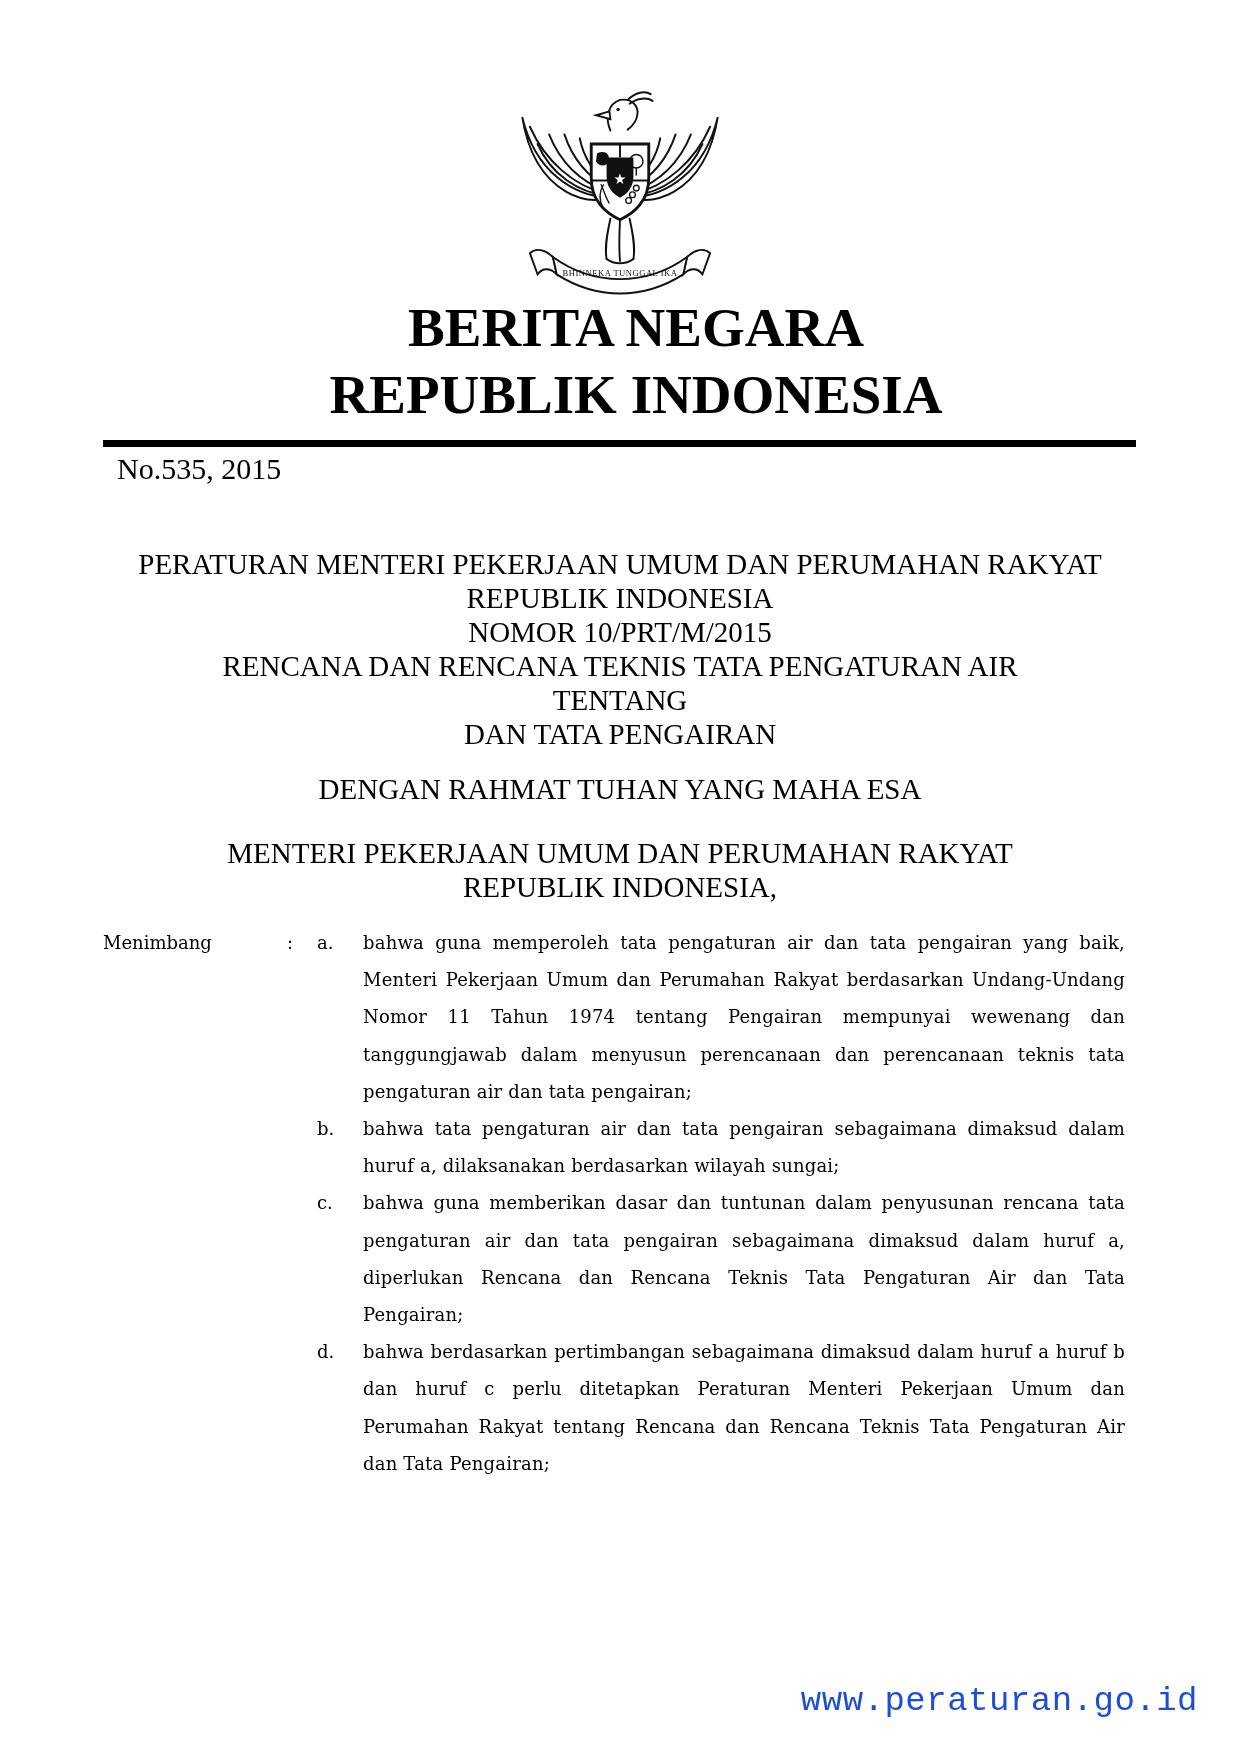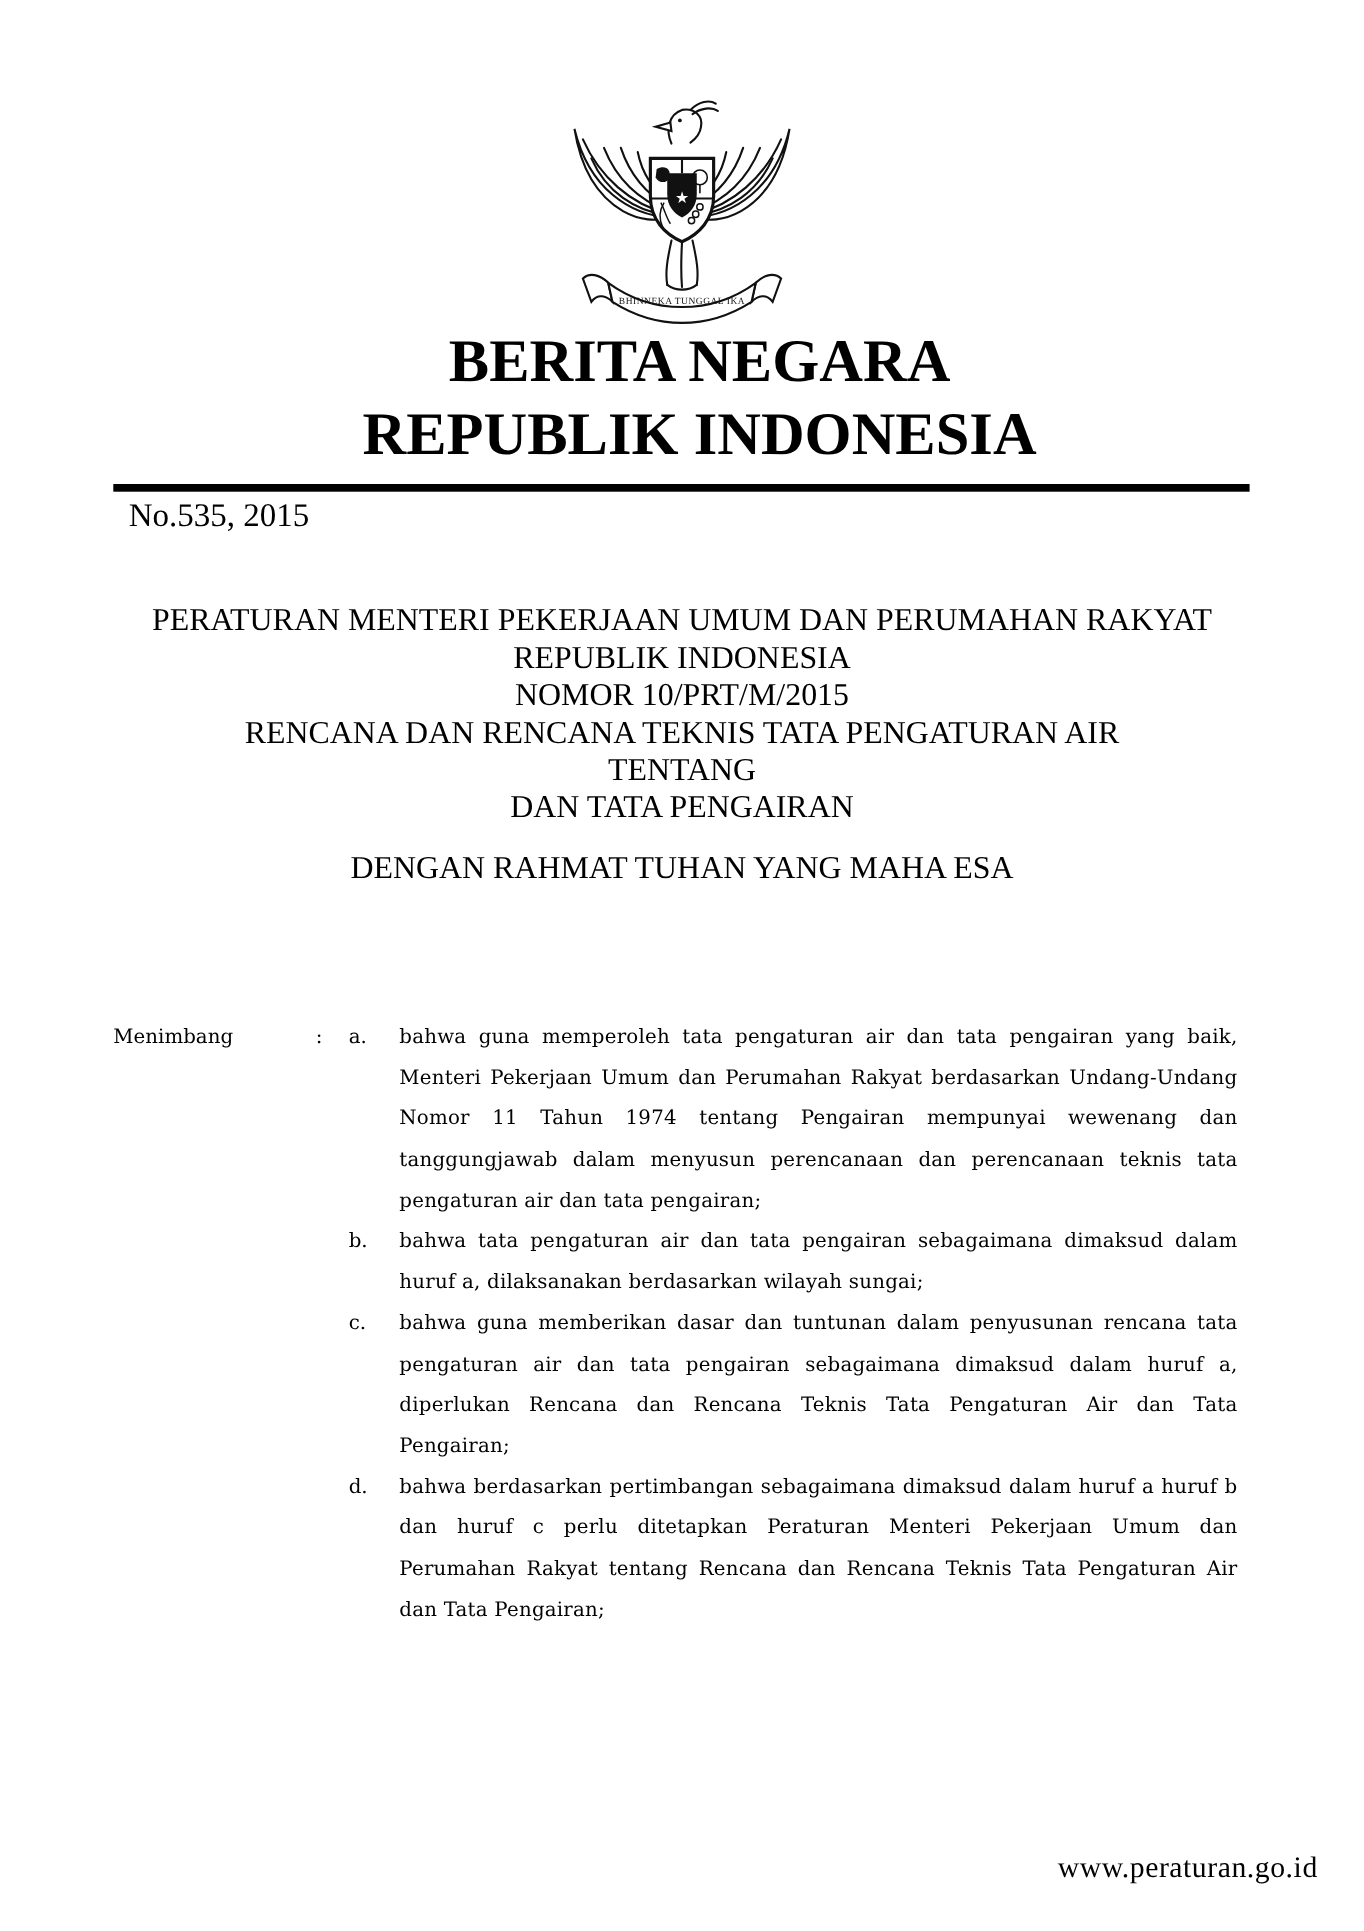--- a/index.html
+++ b/index.html
@@ -45,22 +45,22 @@
     font-size:18px;line-height:37.2px;justify-content:space-between;
   }
   .cons-label{flex:0 0 184px;}
   .cons-colon{flex:0 0 30px;}
   .cons-items{flex:1;}
   .cons-item{display:flex;}
   .cons-letter{flex:0 0 46px;}
   .cons-text{flex:1;text-align:justify;letter-spacing:0.2px;}
   .footer{
     position:absolute;top:1682px;right:42px;
-    font-family:Liberation Serif, serif;
-    font-size:27px;color:#000000;letter-spacing:0.5px;
+    font-family:Liberation Mono, monospace;
+    font-size:34px;color:#1d4ed8;letter-spacing:0.5px;
   }
 </style>
 </head>
 <body>
 
 <div class="page">
 
   <svg class="emblem" viewBox="0 0 240 220">
     <g stroke="#111" fill="none" stroke-width="2" stroke-linecap="round">
 
@@ -131,20 +131,24 @@
     <div>PERATURAN MENTERI PEKERJAAN UMUM DAN PERUMAHAN RAKYAT</div>
     <div>REPUBLIK INDONESIA</div>
     <div>NOMOR 10/PRT/M/2015</div>
     <div>RENCANA DAN RENCANA TEKNIS TATA PENGATURAN AIR</div>
     <div>TENTANG</div>
     <div>DAN TATA PENGAIRAN</div>
   </div>
 
   <div class="invocation">DENGAN RAHMAT TUHAN YANG MAHA ESA</div>
 
+  <div class="authority">
+    <div>MENTERI PEKERJAAN UMUM DAN PERUMAHAN RAKYAT</div>
+    <div>REPUBLIK INDONESIA,</div>
+  </div>
 
   <div class="considering">
     <div class="cons-label">Menimbang</div>
     <div class="cons-colon">:</div>
     <div class="cons-items">
       <div class="cons-item">
         <div class="cons-letter">a.</div>
         <div class="cons-text">bahwa guna memperoleh tata pengaturan air dan tata pengairan yang baik, Menteri Pekerjaan Umum dan Perumahan Rakyat berdasarkan Undang-Undang Nomor 11 Tahun 1974 tentang Pengairan mempunyai wewenang dan tanggungjawab dalam menyusun perencanaan dan perencanaan teknis tata pengaturan air dan tata pengairan;</div>
       </div>
       <div class="cons-item">

